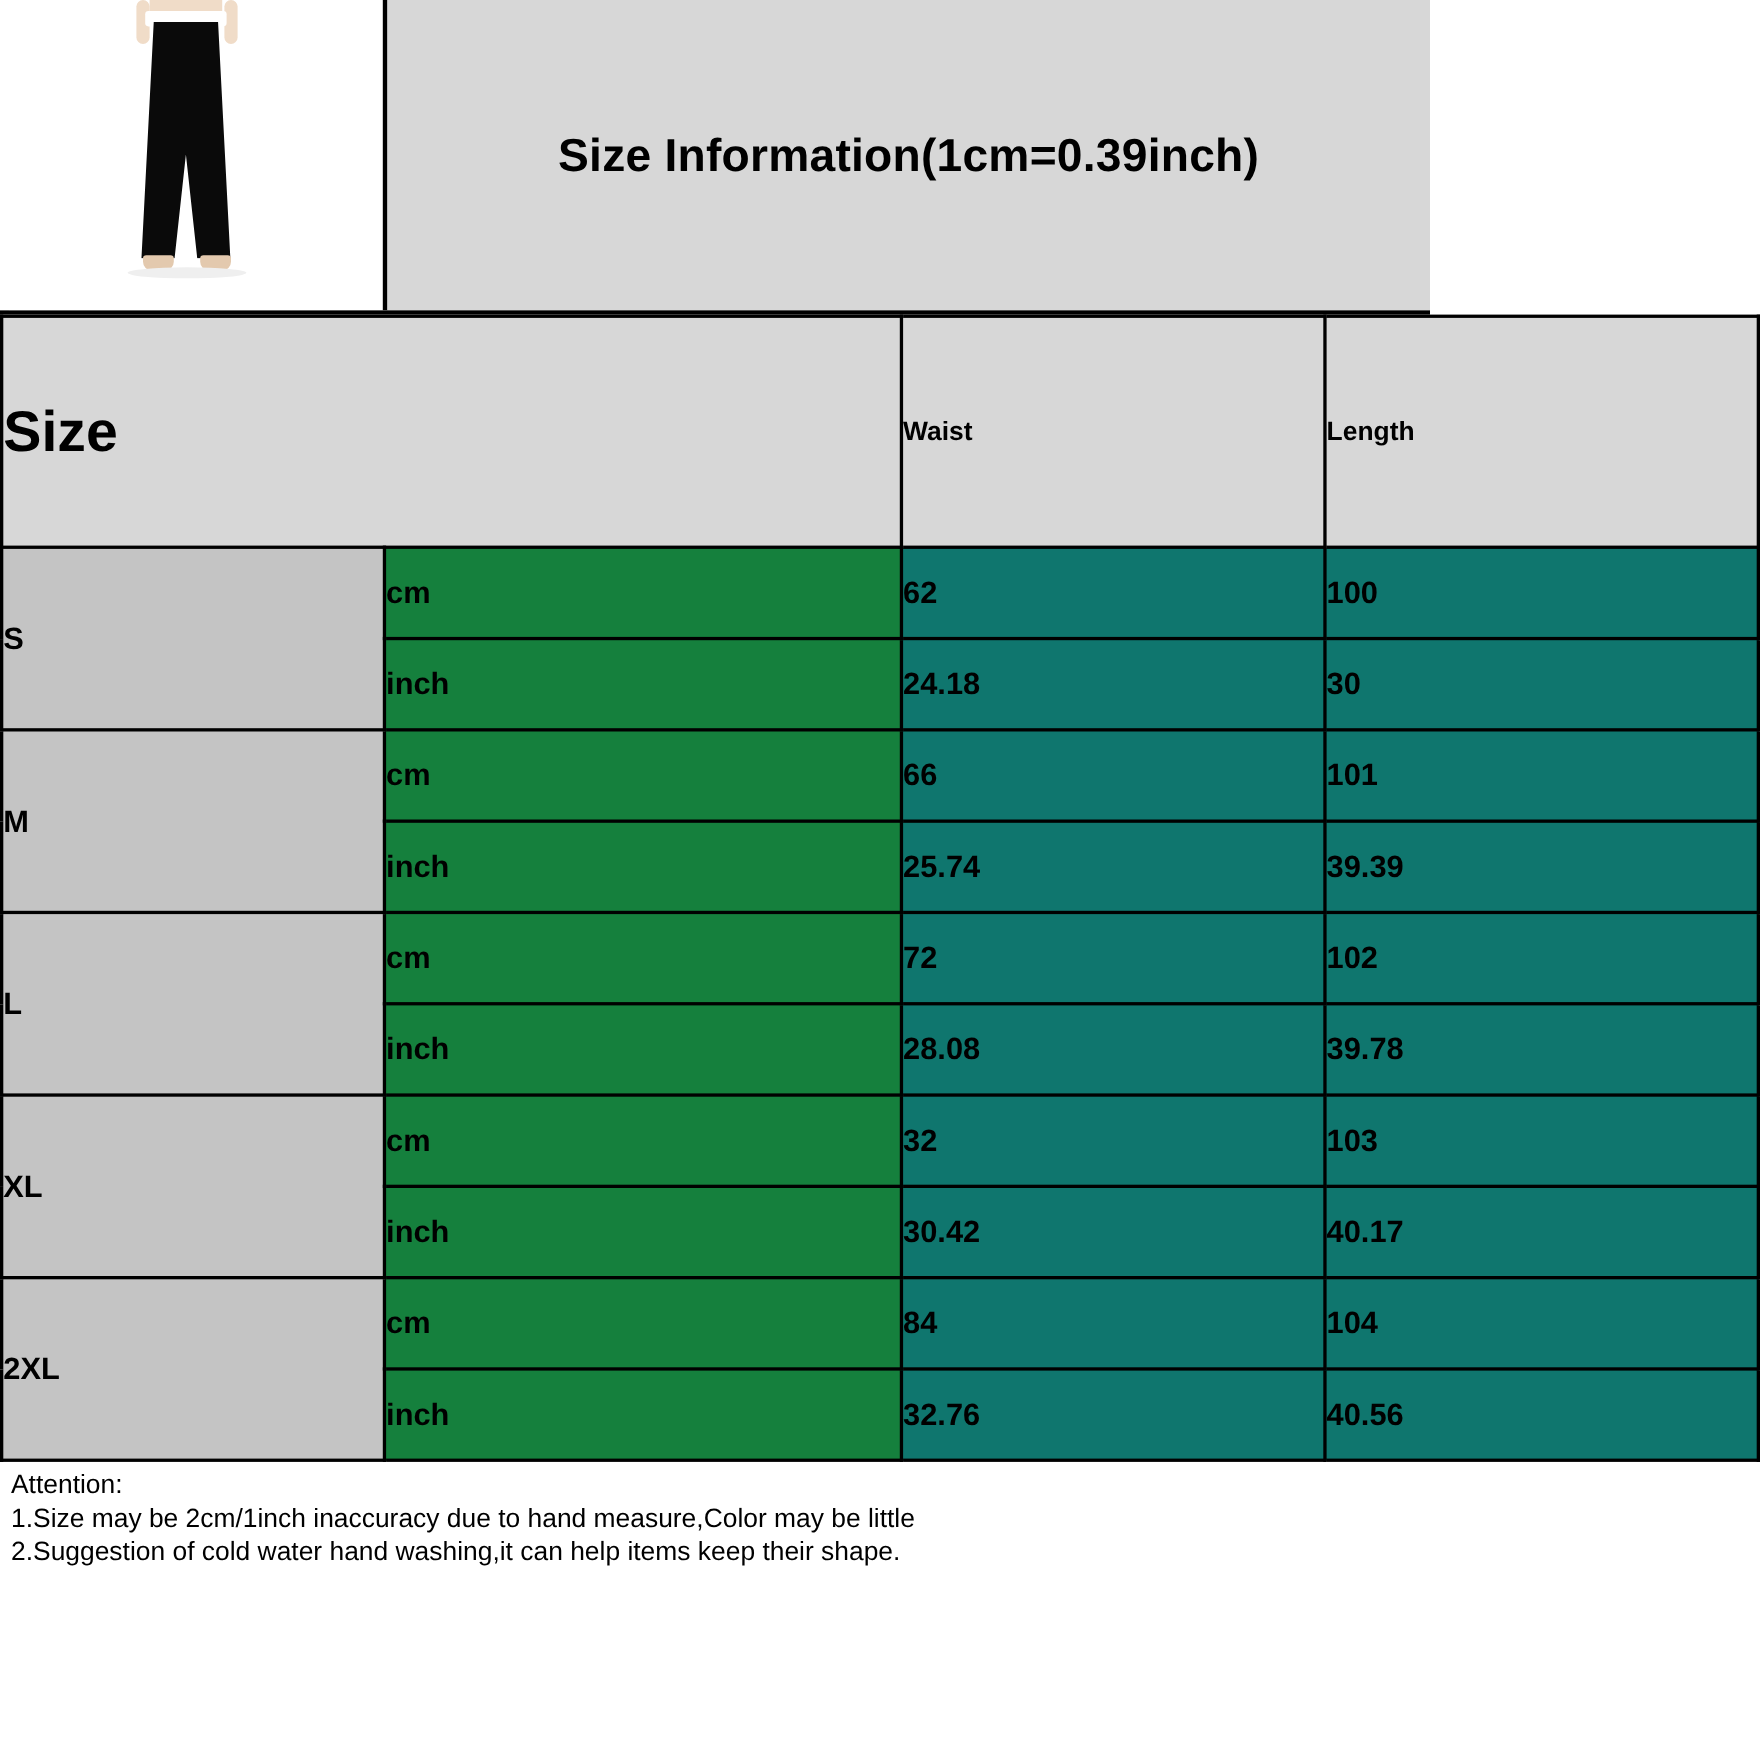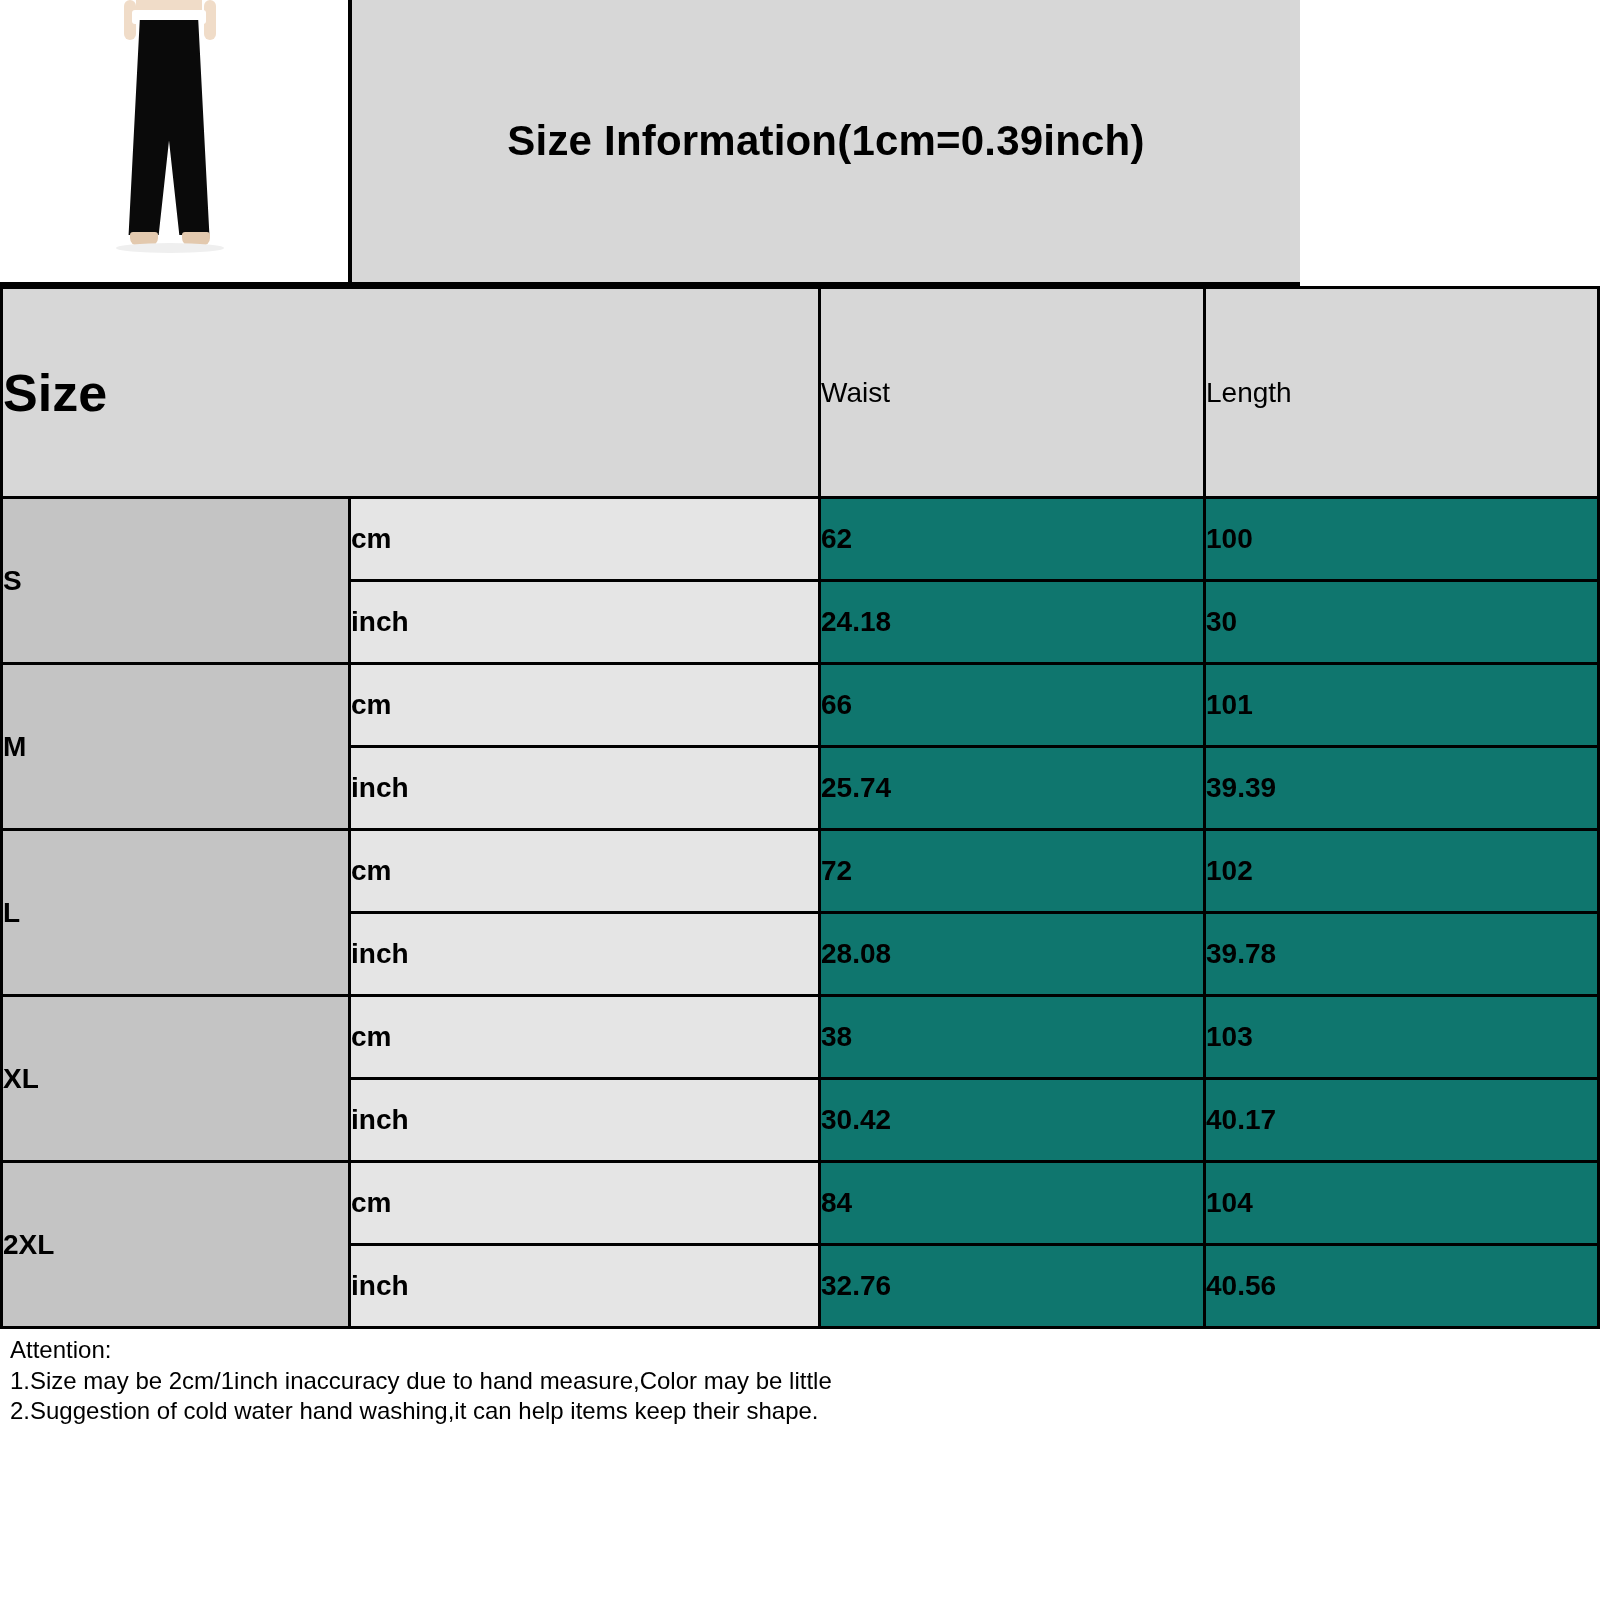--- a/index.html
+++ b/index.html
@@ -156,31 +156,31 @@
 
   .head-row td {
     background: #d7d7d7;
     height: 207px;
   }
   .head-size {
     font-size: 52px;
     font-weight: bold;
   }
   .head-metric {
-    font-size: 28px;
-    font-weight: normal;
+    font-size: 24px;
+    font-weight: bold;
   }
 
   .size-label {
     background: #c4c4c4;
     font-size: 28px;
     font-weight: bold;
   }
   .unit-cell {
-    background: #e5e5e5;
+    background: #15803d;
     font-size: 28px;
     font-weight: bold;
     height: 80px;
   }
   .val-cell {
     background: #0f766e;
     font-size: 28px;
     font-weight: bold;
   }
 
@@ -268,21 +268,21 @@
       </tr>
       <tr>
         <td class="unit-cell">inch</td>
         <td class="val-cell">28.08</td>
         <td class="val-cell">39.78</td>
       </tr>
 
       <tr>
         <td rowspan="2" class="size-label">XL</td>
         <td class="unit-cell">cm</td>
-        <td class="val-cell">38</td>
+        <td class="val-cell">32</td>
         <td class="val-cell">103</td>
       </tr>
       <tr>
         <td class="unit-cell">inch</td>
         <td class="val-cell">30.42</td>
         <td class="val-cell">40.17</td>
       </tr>
 
       <tr>
         <td rowspan="2" class="size-label">2XL</td>

